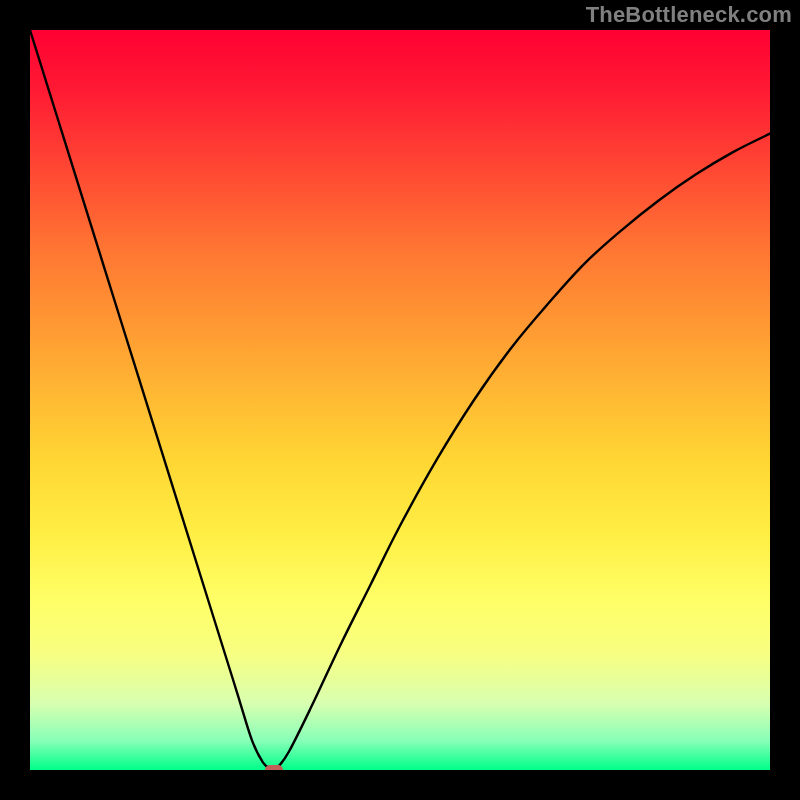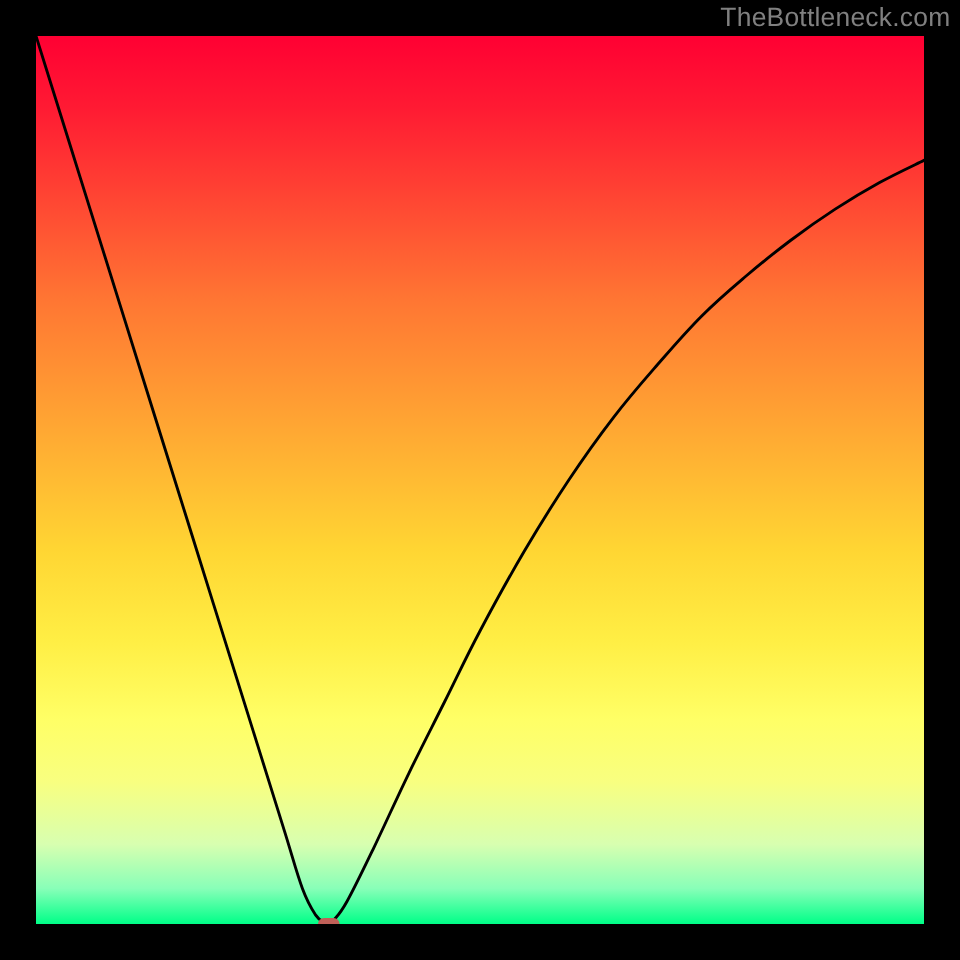--- a/index.html
+++ b/index.html
@@ -57,21 +57,21 @@
     border-radius: 6px;
     background: #c06058;
     transform: translate(-50%, -50%);
   }
   .watermark {
     position: absolute;
     top: 2px;
     right: 8px;
     color: #808080;
     font-size: 22px;
-    font-weight: 400;
+    font-weight: 700;
     letter-spacing: 0.2px;
     user-select: none;
   }
 </style>
 </head>
 <body>
 
 <div class="frame">
   <div class="watermark">TheBottleneck.com</div>
 

